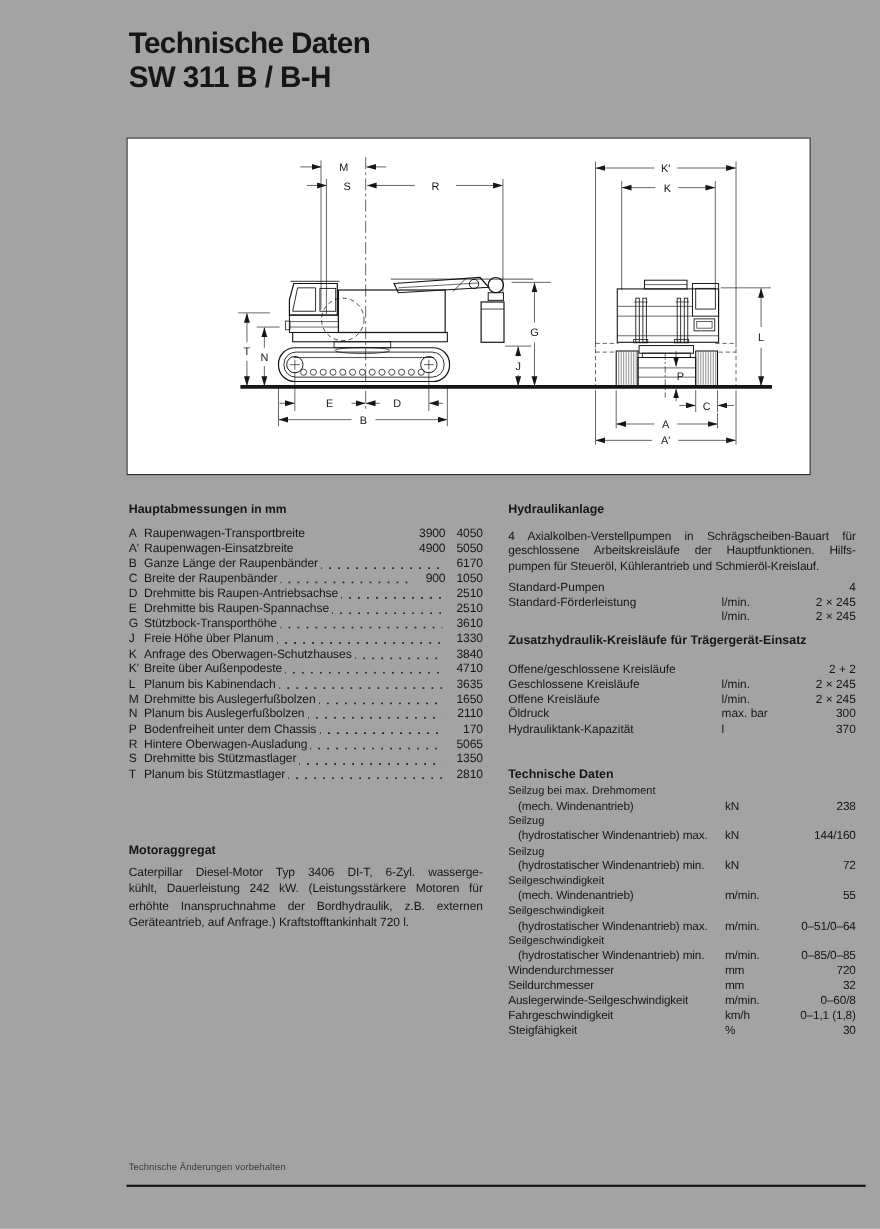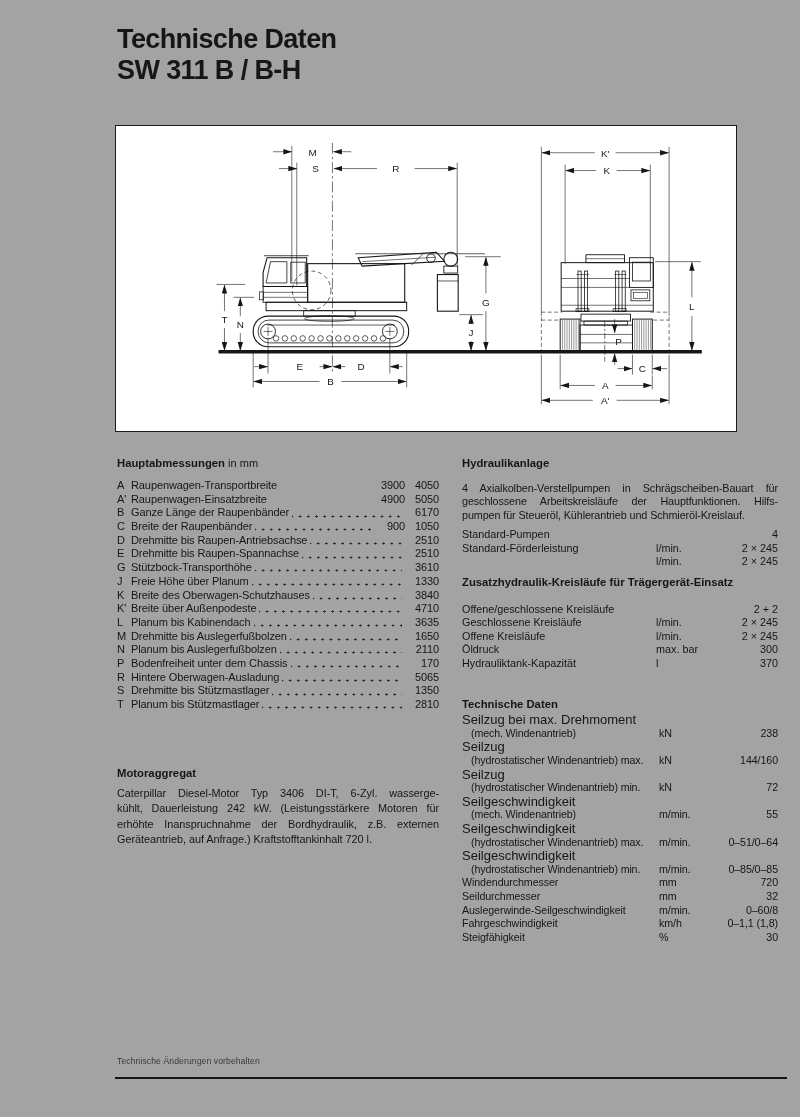--- a/index.html
+++ b/index.html
@@ -6,21 +6,21 @@
   body{width:800px;height:1117px;background:#fff;font-family:"Liberation Sans",sans-serif;color:#161616;position:relative;overflow:hidden}
   .page{position:absolute;inset:0;background:#a3a3a3}
   .title{position:absolute;left:117px;top:24px;font-size:27px;font-weight:bold;line-height:31px;letter-spacing:-0.6px}
   .figure{position:absolute;left:115px;top:125px;width:620px;height:305px;border:1.6px solid #1c1c1c;background:#fff}
   .figure svg{position:absolute;left:0;top:0}
   svg .ln{stroke:#161616;fill:none}
   svg text{font-family:"Liberation Sans",sans-serif;font-size:10px;fill:#161616}
   .col-left{position:absolute;left:117px;top:457px;width:322px}
   .col-right{position:absolute;left:462px;top:457px;width:316px}
   .h1{font-size:11.3px;font-weight:bold;line-height:13px}
-  .h1sub{font-weight:normal;font-size:11px}
+  .h1sub{font-weight:bold;font-size:11px}
   .dimrows{margin-top:9px}
   .drow{display:flex;align-items:baseline;height:13.7px;font-size:11px;letter-spacing:-0.1px}
   .dkey{width:14px;flex:none}
   .dlabel{flex:none;white-space:nowrap}
   .dfill{flex:1;align-self:stretch;margin:0 3px}
   .dfill.dots{background-image:radial-gradient(circle,#222 0.9px,transparent 1.15px);
     background-size:8.2px 3px;background-repeat:repeat-x;background-position:4px calc(100% - 2.5px)}
   .dv1{flex:none;min-width:30px;text-align:right}
   .dv2{flex:none;width:34px;text-align:right}
   .motor-h{margin-top:55px}
@@ -30,21 +30,21 @@
   .hyd-para{margin-top:12px;font-size:10.8px;line-height:13.4px;letter-spacing:-0.1px}
   .hyd-para .jline{text-align:justify;text-align-last:justify}
   .hyd-para div:last-child{text-align:left;text-align-last:auto}
   .rrows{margin-top:6px}
   .rrows2{margin-top:14px}
   .rrow{display:grid;grid-template-columns:1fr 54px 68px;font-size:10.8px;line-height:13.5px}
   .rval{text-align:right}
   .aux-h{margin-top:7px}
   .tech-h{margin-top:28px}
   .techrows{margin-top:2px}
-  .thead{font-size:13px;line-height:13.6px}
+  .thead{font-size:10px;line-height:13.6px}
   .tgrid{display:grid;grid-template-columns:197px 50px 1fr;font-size:10.7px;line-height:13.6px;letter-spacing:-0.1px}
   .tgrid.ind .tb{padding-left:9px;letter-spacing:-0.15px;white-space:nowrap}
   .foot{position:absolute;left:117px;top:1056px;font-size:8.6px;color:#3a3a3a;letter-spacing:0.1px}
   .rule{position:absolute;left:115px;top:1077px;width:672px;height:1.6px;background:#141414}
 </style>
 </head>
 <body>
 
 <div class="page">
 
@@ -317,21 +317,21 @@
   <div class="drow">
     <span class="dkey">J</span>
     <span class="dlabel">Freie Höhe über Planum</span>
     <span class="dfill dots"></span>
 
     <span class="dv2">1330</span>
   </div>
 
   <div class="drow">
     <span class="dkey">K</span>
-    <span class="dlabel">Breite des Oberwagen-Schutzhauses</span>
+    <span class="dlabel">Anfrage des Oberwagen-Schutzhauses</span>
     <span class="dfill dots"></span>
 
     <span class="dv2">3840</span>
   </div>
 
   <div class="drow">
     <span class="dkey">K'</span>
     <span class="dlabel">Breite über Außenpodeste</span>
     <span class="dfill dots"></span>
 

